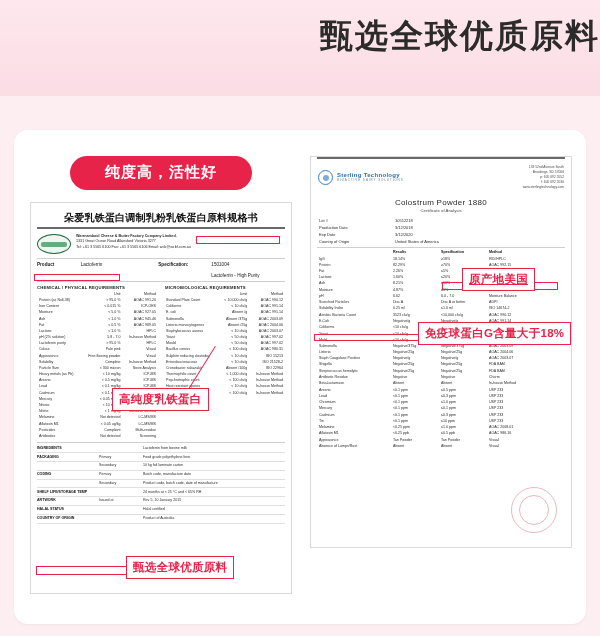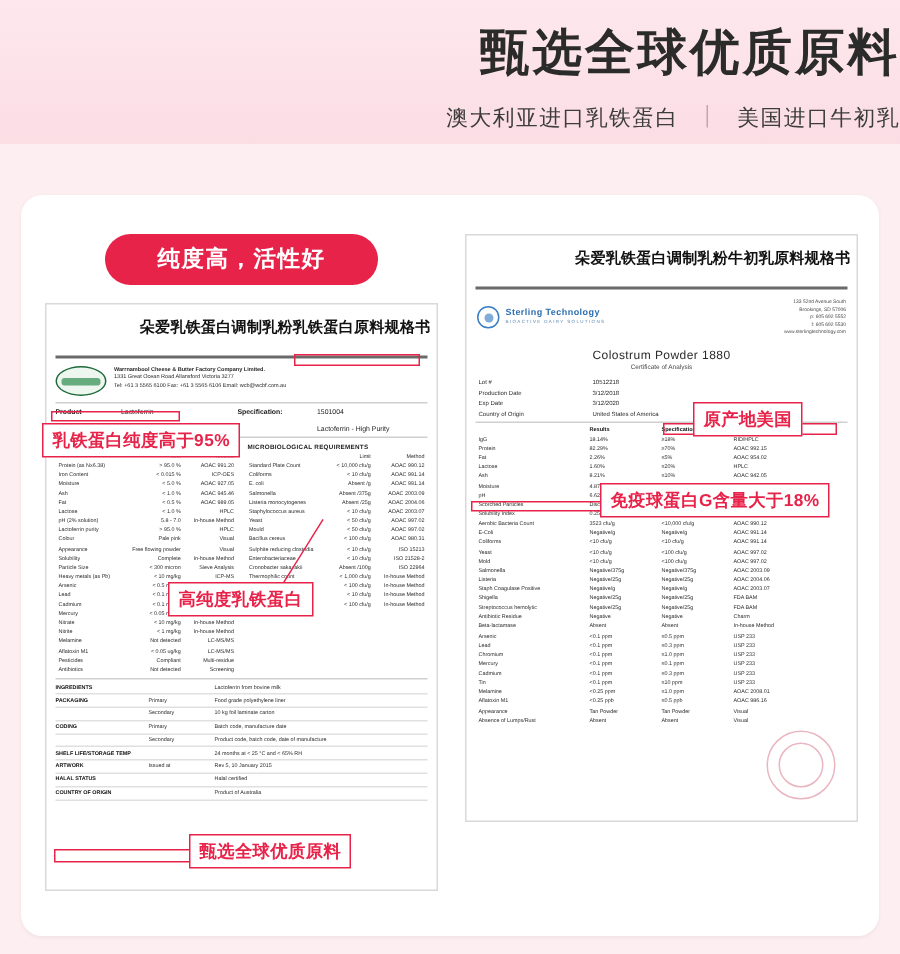--- a/index.html
+++ b/index.html
@@ -87,25 +87,25 @@
   .sheet {
     position: relative;
     background: #ffffff;
     border: 1px solid #d9d9d9;
     width: 262px;
     height: 392px;
     overflow: hidden;
     font-family: "Liberation Sans", sans-serif;
   }
   .sheet-title {
-    text-align: right;
+    text-align: center;
     font-size: 10px;
     font-weight: bold;
     color: #111;
-    padding: 8px 4px 12px 4px;
+    padding: 8px 4px 2px 4px;
     letter-spacing: 0.2px;
   }
   .rule {
     height: 1px;
     background: #cfcfcf;
     margin: 0 6px;
   }
   .rule.dark { background: #6a6a6a; height: 1.5px; }
 
   
@@ -278,25 +278,20 @@
     left: 7px; top: 7px; right: 7px; bottom: 7px;
     border: 1px solid #d77a8e;
     border-radius: 50%;
   }
 </style>
 </head>
 <body>
 
 <div class="header">
   <div class="header-title">甄选全球优质原料</div>
-  <div class="header-sub">
-    <span>澳大利亚进口乳铁蛋白</span>
-    <span class="divider-bar"></span>
-    <span>美国进口牛初乳</span>
-  </div>
 </div>
 
 <div class="panel">
   <div class="cols">
 
     <div class="col">
       <div class="tag">纯度高，活性好</div>
 
       <div class="sheet">
         <div class="sheet-title">朵爱乳铁蛋白调制乳粉乳铁蛋白原料规格书</div>
@@ -595,32 +590,30 @@
             </div>
             <div class="fr">
               <div class="fl">COUNTRY OF ORIGIN</div>
               <div class="fm"></div>
               <div class="fv">Product of Australia</div>
             </div>
           </div>
       </div>
 
       <div class="hl" style="left:4px; top:118px; width:86px; height:7px;"></div>
-      <div class="anno" style="left:-2px; top:126px;">乳铁蛋白纯度高于95%</div>
       <div class="hl" style="left:166px; top:80px; width:84px; height:8px;"></div>
       <div class="pointer" style="left:150px; top:246px; width:66px; transform:rotate(-58deg);"></div>
       <div class="anno" style="left:82px; top:232px;">高纯度乳铁蛋白</div>
       <div class="hl" style="left:6px; top:410px; width:152px; height:9px;"></div>
       <div class="anno" style="left:96px; top:400px;">甄选全球优质原料</div>
     </div>
 
     <div class="col">
 
       <div class="sheet">
-        <div class="sheet-title">朵爱乳铁蛋白调制乳粉牛初乳原料规格书</div>
         <div class="rule dark"></div>
 
         <div class="rt-head">
           <div class="st-logo">
             <div class="st-mark"></div>
             <div>
               <div class="st-name">Sterling Technology</div>
               <div class="st-sub">BIOACTIVE DAIRY SOLUTIONS</div>
             </div>
           </div>
@@ -867,19 +860,19 @@
               <div class="c2">Absent</div>
               <div class="c3">Absent</div>
               <div class="c4">Visual</div>
             </div>
           </div>
 
         <div class="stamp" style="right:14px; bottom:14px;"></div>
       </div>
 
       <div class="hl" style="left:132px; top:126px; width:116px; height:8px;"></div>
-      <div class="anno" style="left:152px; top:112px;">原产地美国</div>
+      <div class="anno" style="left:152px; top:112px;text-decoration:underline;">原产地美国</div>
       <div class="hl" style="left:4px; top:178px; width:200px; height:7px;"></div>
-      <div class="anno" style="left:90px; top:166px;">免疫球蛋白G含量大于18%</div>
+      <div class="anno" style="left:108px; top:166px;">免疫球蛋白G含量大于18%</div>
     </div>
 
   </div>
 </div>
 
 </body></html>

